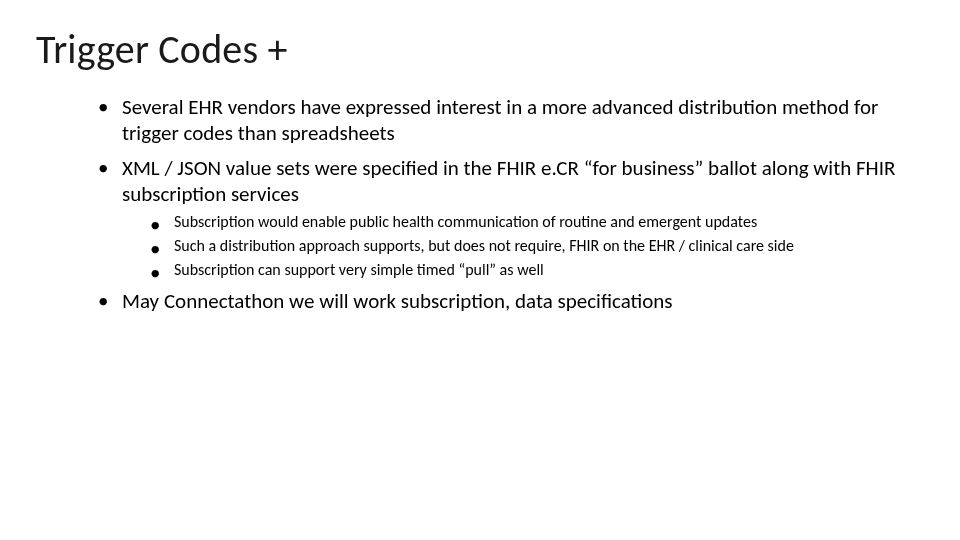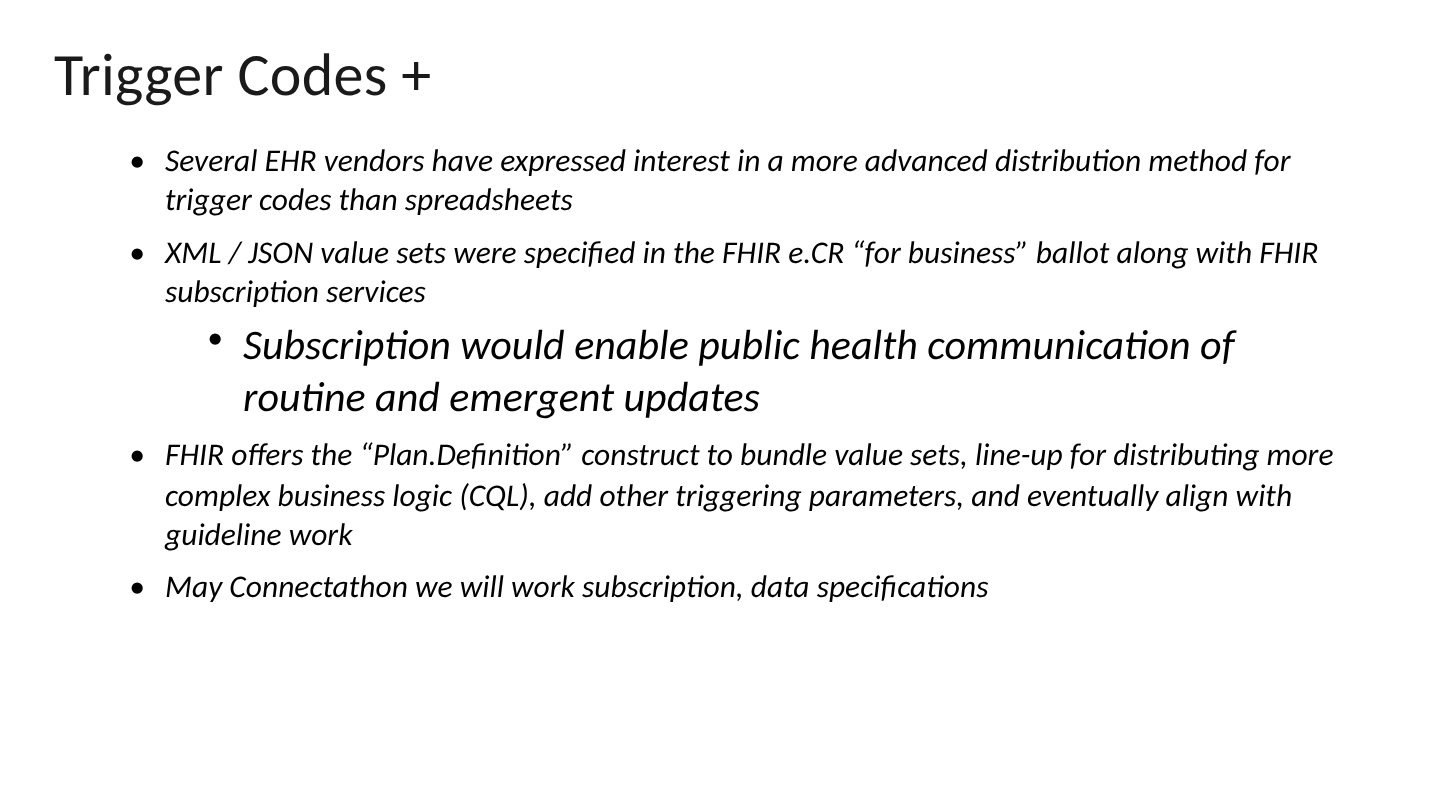--- a/index.html
+++ b/index.html
@@ -21,23 +21,22 @@
   .title {
     font-size: 40px;
     font-weight: 400;
     letter-spacing: 0.2px;
     margin: 0 0 22px 0;
     line-height: 1.1;
     color: #1a1a1a;
   }
   ul.level1 {
     list-style: none;
-    margin: 0;
+    margin: 12px;
     padding: 0 10px 0 50px;
-    font-style: italic;
   }
   ul.level1 > li {
     position: relative;
     padding-left: 24px;
     margin-bottom: 8px;
     font-size: 21px;
     line-height: 1.26;
   }
   ul.level1 > li::before {
     content: "•";
@@ -49,21 +48,21 @@
   }
   ul.level2 {
     list-style: none;
     margin: 4px 0 0 0;
     padding: 0 0 0 28px;
   }
   ul.level2 > li {
     position: relative;
     padding-left: 24px;
     margin-bottom: 4px;
-    font-size: 28px;
+    font-size: 16px;
     line-height: 1.26;
   }
   ul.level2 > li::before {
     content: "•";
     position: absolute;
     left: 0;
     top: 0;
     font-size: 21px;
     line-height: 1.26;
   }
@@ -77,22 +76,25 @@
   <ul class="level1">
     <li>
       <span>Several EHR vendors have expressed interest in a more advanced distribution method for trigger codes than spreadsheets</span>
     </li>
     <li>
       <span>XML / JSON value sets were specified in the FHIR e.CR “for business” ballot along with FHIR subscription services</span>
       <ul class="level2">
         <li>
           <span>Subscription would enable public health communication of routine and emergent updates</span>
         </li>
+        <li>
+          <span>Such a distribution approach supports, but does not require, FHIR on the EHR / clinical care side</span>
+        </li>
+        <li>
+          <span>Subscription can support very simple timed “pull” as well</span>
+        </li>
       </ul>
-    </li>
-    <li>
-      <span>FHIR offers the “Plan.Definition” construct to bundle value sets, line-up for distributing more complex business logic (CQL), add other triggering parameters, and eventually align with guideline work</span>
     </li>
     <li>
       <span>May Connectathon we will work subscription, data specifications</span>
     </li>
   </ul>
 </div>
 
 </body></html>

